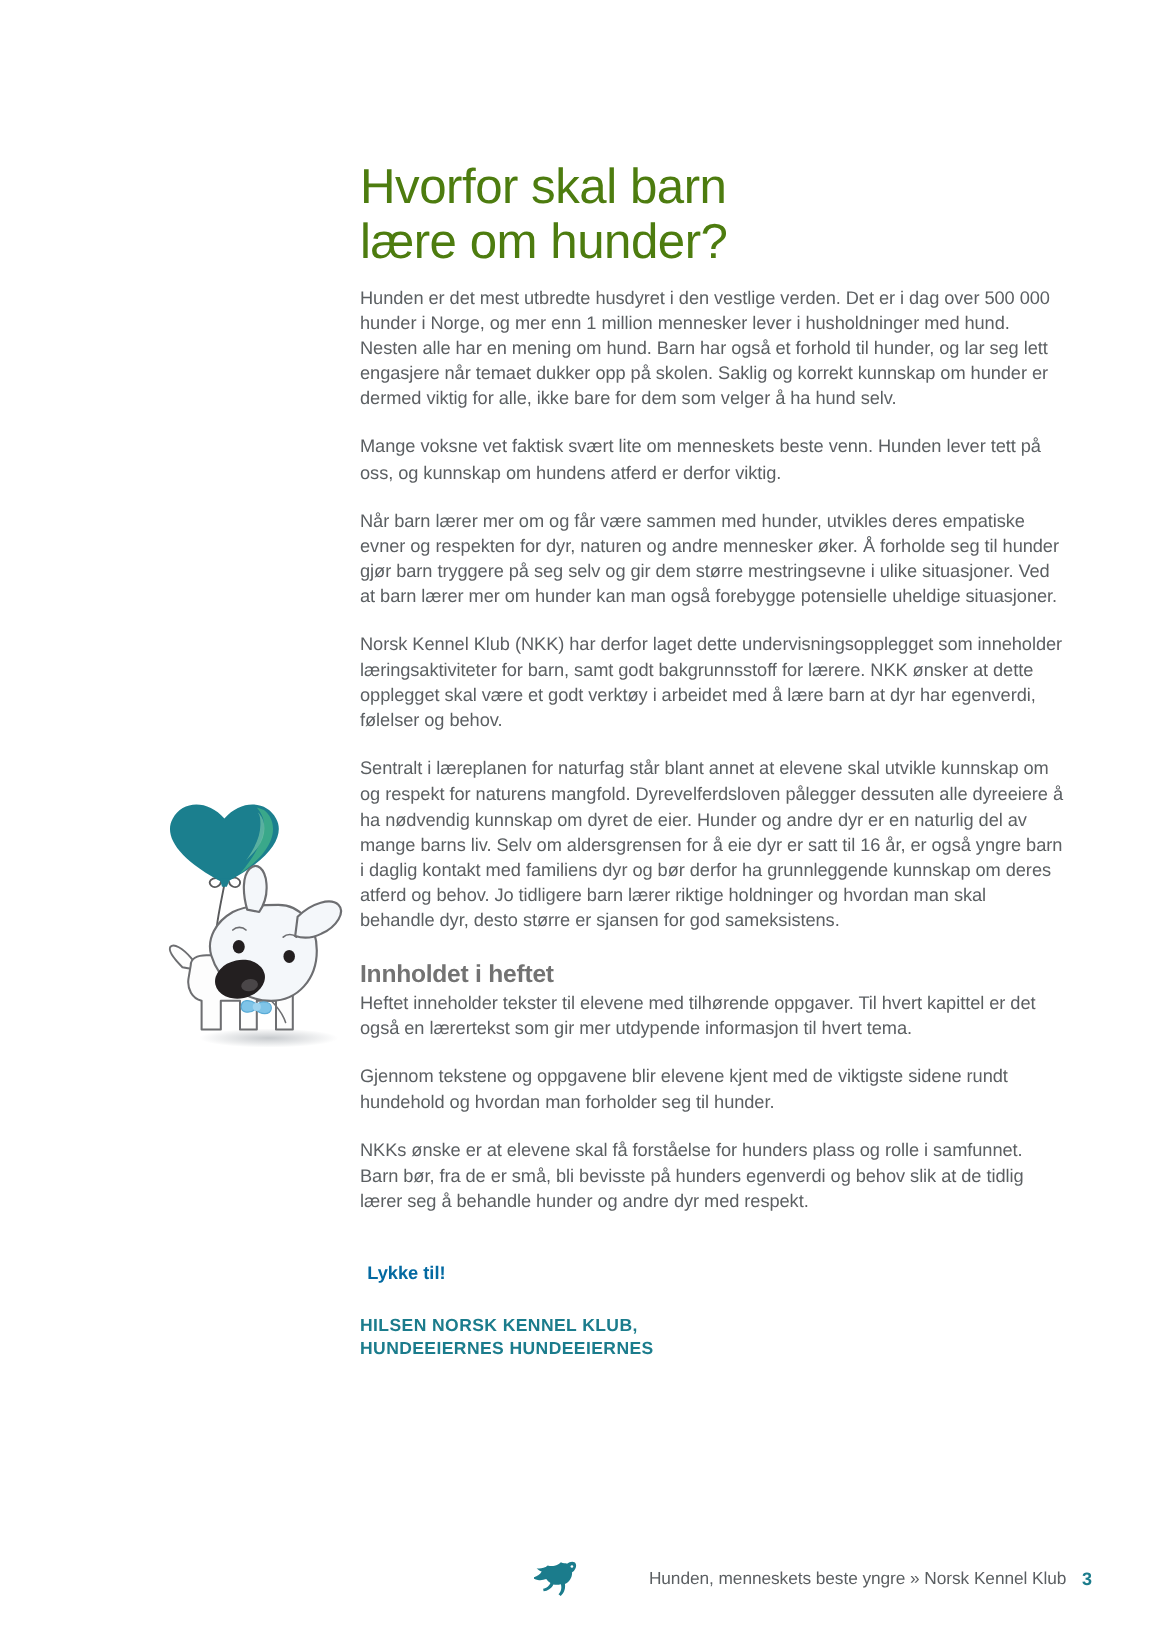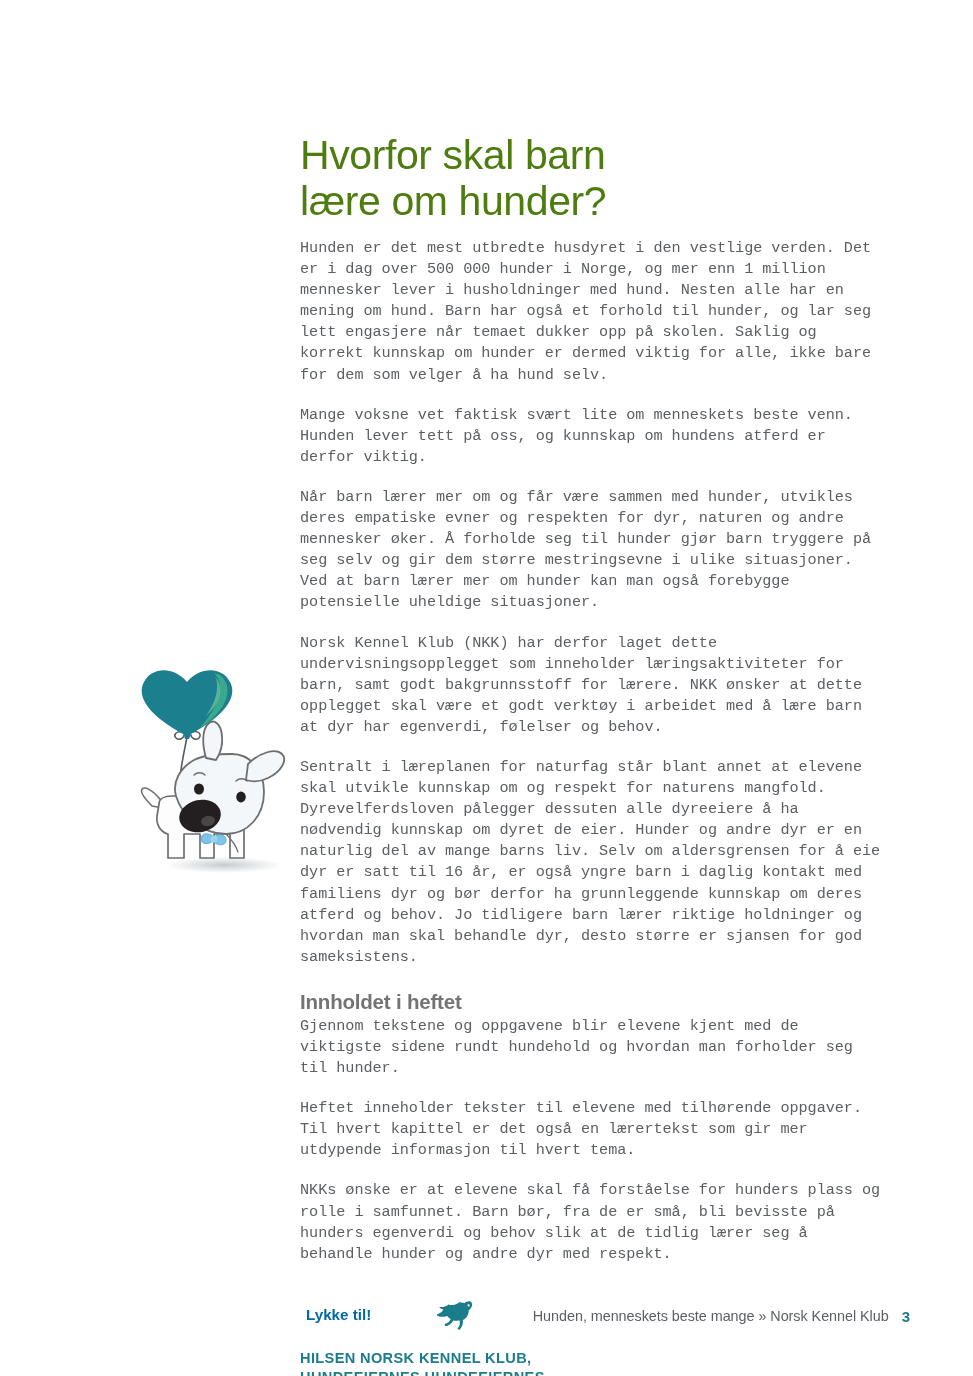--- a/index.html
+++ b/index.html
@@ -41,21 +41,20 @@
     margin: 0 0 14px 0;
     white-space: pre-line;
   }
 
   p.body-text {
     color: #5b5f62;
     font-size: 15.2px;
     line-height: 21.1px;
     margin: 0 0 19px 0;
     letter-spacing: -0.05px;
-    font-family: Liberation Mono, monospace;
   }
   p.body-text.tight { margin-bottom: 0; }
 
   .section-head {
     color: #737373;
     font-size: 20.5px;
     line-height: 25px;
     font-weight: bold;
     letter-spacing: -0.2px;
     margin: 21px 0 2px 0;
@@ -182,35 +181,35 @@
     <h1 class="doc-title">Hvorfor skal barn
 lære om hunder?</h1>
 
     <p class="body-text">Hunden er det mest utbredte husdyret i den vestlige verden. Det er i dag over 500 000 hunder i Norge, og mer enn 1 million mennesker lever i husholdninger med hund. Nesten alle har en mening om hund. Barn har også et forhold til hunder, og lar seg lett engasjere når temaet dukker opp på skolen. Saklig og korrekt kunnskap om hunder er dermed viktig for alle, ikke bare for dem som velger å ha hund selv.</p>
     <p class="body-text">Mange voksne vet faktisk svært lite om menneskets beste venn. Hunden lever tett på oss, og kunnskap om hundens atferd er derfor viktig.</p>
     <p class="body-text">Når barn lærer mer om og får være sammen med hunder, utvikles deres empatiske evner og respekten for dyr, naturen og andre mennesker øker. Å forholde seg til hunder gjør barn tryggere på seg selv og gir dem større mestringsevne i ulike situasjoner. Ved at barn lærer mer om hunder kan man også forebygge potensielle uheldige situasjoner.</p>
     <p class="body-text">Norsk Kennel Klub (NKK) har derfor laget dette undervisningsopplegget som inneholder læringsaktiviteter for barn, samt godt bakgrunnsstoff for lærere. NKK ønsker at dette opplegget skal være et godt verktøy i arbeidet med å lære barn at dyr har egenverdi, følelser og behov.</p>
     <p class="body-text">Sentralt i læreplanen for naturfag står blant annet at elevene skal utvikle kunnskap om og respekt for naturens mangfold. Dyrevelferdsloven pålegger dessuten alle dyreeiere å ha nødvendig kunnskap om dyret de eier. Hunder og andre dyr er en naturlig del av mange barns liv. Selv om aldersgrensen for å eie dyr er satt til 16 år, er også yngre barn i daglig kontakt med familiens dyr og bør derfor ha grunnleggende kunnskap om deres atferd og behov. Jo tidligere barn lærer riktige holdninger og hvordan man skal behandle dyr, desto større er sjansen for god sameksistens.</p>
 
     <h2 class="section-head">Innholdet i heftet</h2>
+    <p class="body-text">Heftet inneholder tekster til elevene med tilhørende oppgaver. Til hvert kapittel er det også en lærertekst som gir mer utdypende informasjon til hvert tema.</p>
     <p class="body-text">Gjennom tekstene og oppgavene blir elevene kjent med de viktigste sidene rundt hundehold og hvordan man forholder seg til hunder.</p>
-    <p class="body-text">Heftet inneholder tekster til elevene med tilhørende oppgaver. Til hvert kapittel er det også en lærertekst som gir mer utdypende informasjon til hvert tema.</p>
     <p class="body-text tight">NKKs ønske er at elevene skal få forståelse for hunders plass og rolle i samfunnet. Barn bør, fra de er små, bli bevisste på hunders egenverdi og behov slik at de tidlig lærer seg å behandle hunder og andre dyr med respekt.</p>
 
     <p class="lykke">Lykke til!</p>
     <p class="signoff">HILSEN NORSK KENNEL KLUB,
 HUNDEEIERNES HUNDEEIERNES</p>
   </div>
 
   <div class="footer">
     <div class="footer-inner">
       <span class="footer-dog">
         <svg viewBox="0 0 38 34" xmlns="http://www.w3.org/2000/svg">
           <path d="M27.5 4.2 c 1.8 -1.6 4.4 -2.4 6.2 -1.4 c 1.4 0.8 1.6 2.6 1.2 4.2 c -0.5 1.9 -1.7 3.4 -3.2 4.3 c 0.2 2 -0.4 4.1 -1.6 5.9 c -1.1 1.7 -2.6 3 -4.3 3.9 c 0.3 2 0.1 4.1 -0.7 6 c -0.6 1.5 -1.6 2.8 -2.8 3.8 l -1.9 -1.3 c 1.1 -1.2 1.9 -2.6 2.2 -4.2 c 0.3 -1.4 0.2 -2.9 -0.2 -4.2 c -2 0.6 -4.2 0.7 -6.2 0.2 c -0.8 1.6 -2 3 -3.5 4 c -1.4 1 -3 1.6 -4.7 1.7 l -0.4 -2.2 c 1.4 -0.2 2.7 -0.8 3.8 -1.7 c 1 -0.8 1.8 -1.9 2.3 -3.1 c -1.4 -0.8 -2.6 -1.9 -3.5 -3.2 c -2.2 0.9 -4.6 1.2 -7 0.8 c -1.7 -0.3 -3.3 -1 -4.6 -2.1 c 1.9 -0.3 3.7 -1 5.2 -2.1 c 1.1 -0.8 2 -1.8 2.6 -3 c -1.6 -0.4 -3.1 -1.3 -4.2 -2.6 c 1.9 0.3 3.9 0.2 5.7 -0.4 c 1.3 -0.4 2.5 -1.1 3.5 -2 c 1.8 0.6 3.8 0.7 5.7 0.3 c 2 -0.4 3.9 -1.4 5.3 -2.9 c 0.9 0.5 1.9 0.8 2.9 0.9 c 0.6 0.1 1.3 0.1 1.9 0.1 z" fill="#1b7c8c"></path>
           <circle cx="31.6" cy="6.4" r="1.1" fill="#ffffff"></circle>
         </svg>
       </span>
-      <span class="footer-text">Hunden, menneskets beste mange » Norsk Kennel Klub</span>
+      <span class="footer-text">Hunden, menneskets beste yngre » Norsk Kennel Klub</span>
       <span class="footer-page">3</span>
     </div>
   </div>
 
 </div>
 
 </body></html>

